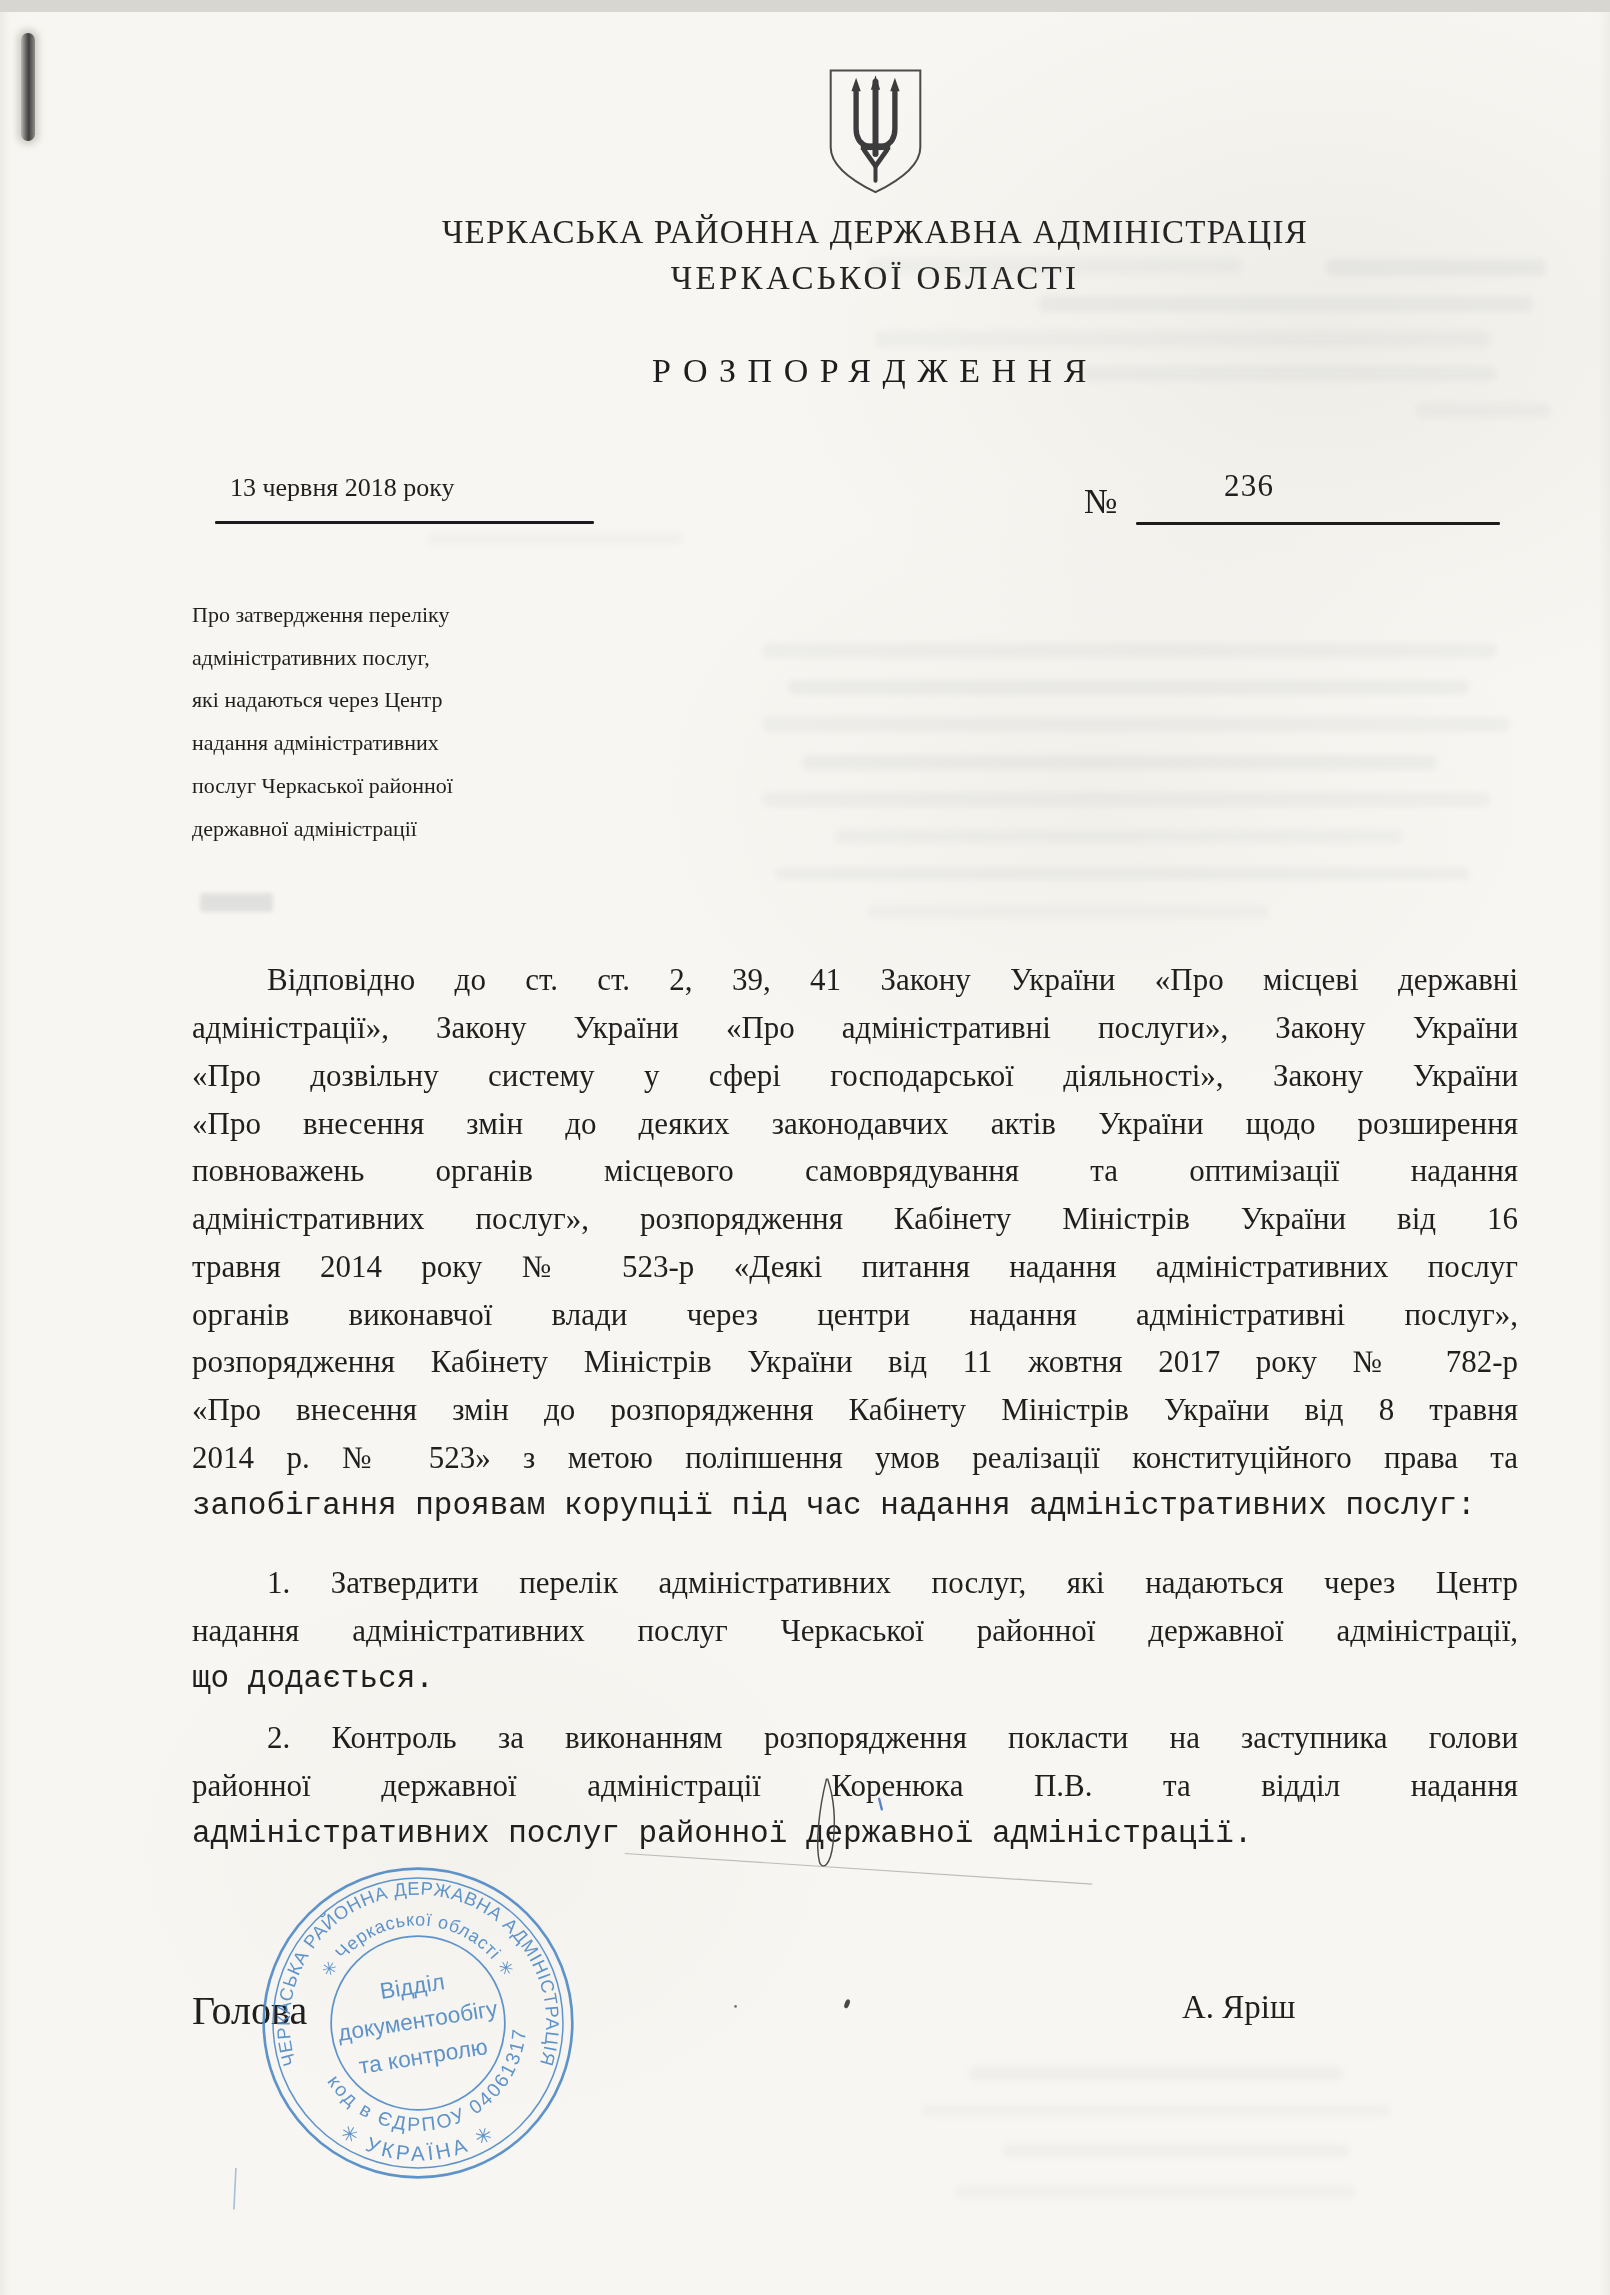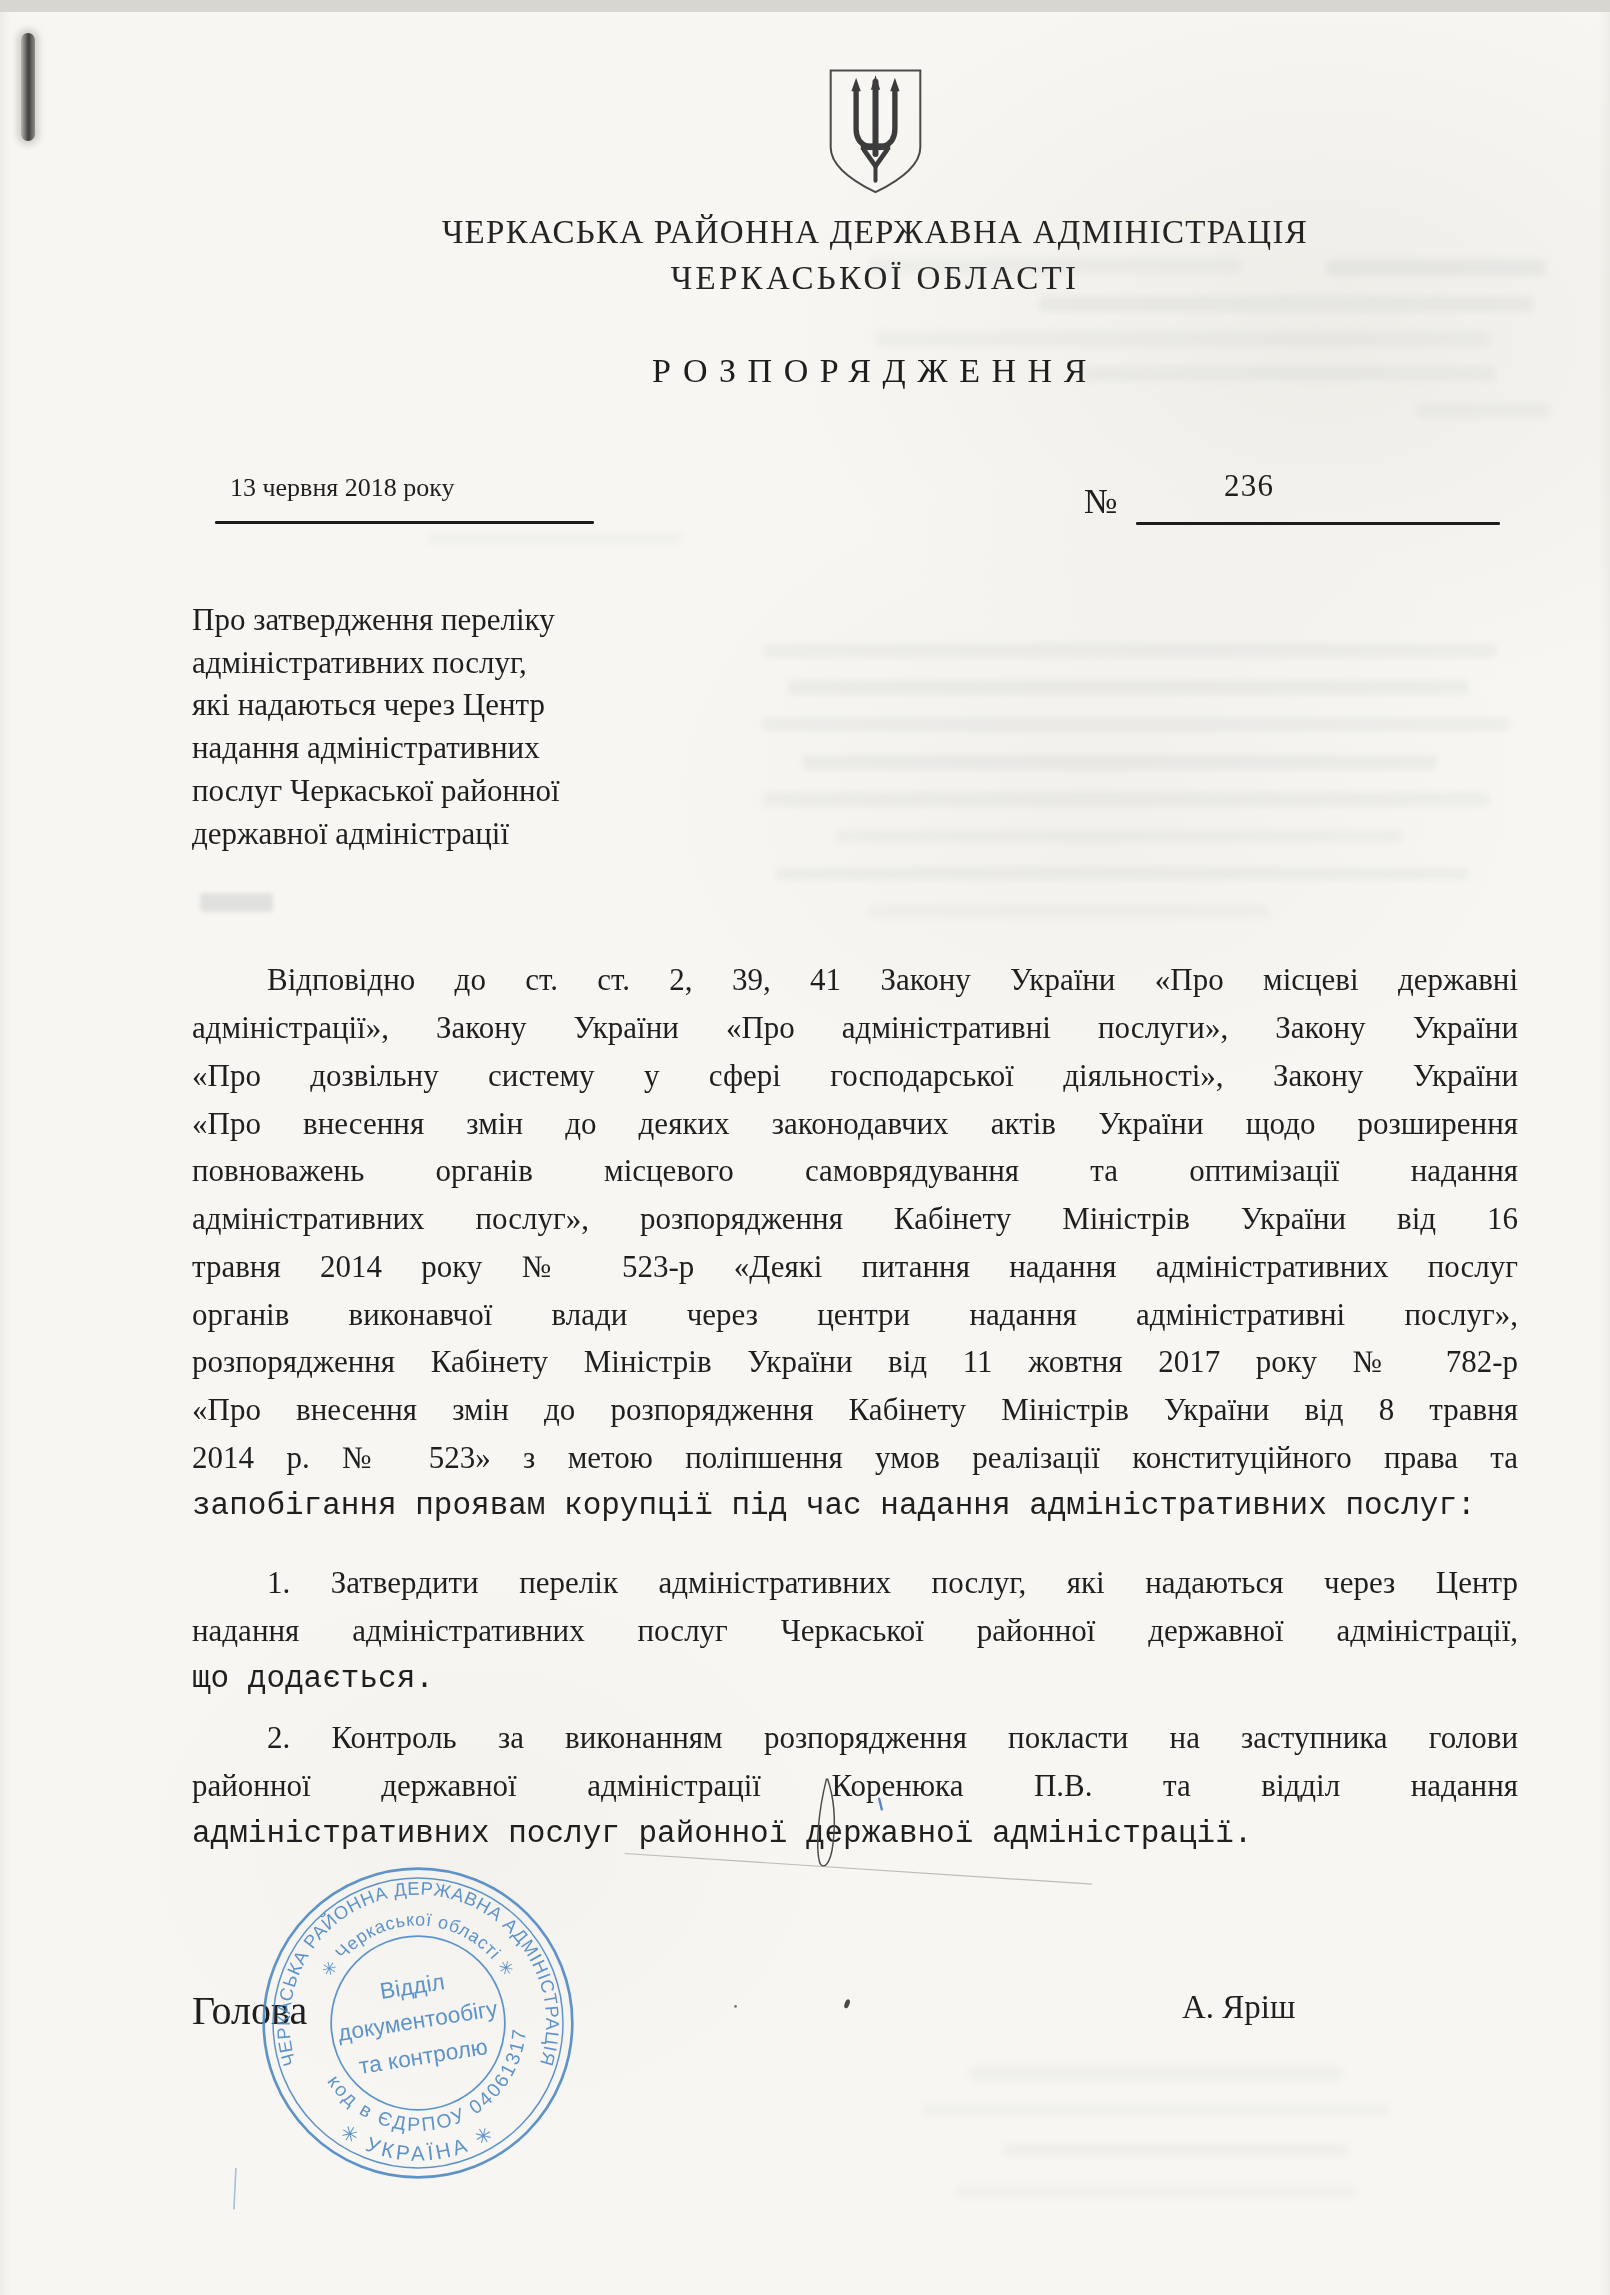--- a/index.html
+++ b/index.html
@@ -28,21 +28,21 @@
   .center-band{position:absolute;left:207px;width:1336px;text-align:center;white-space:nowrap;}
   .org1{top:202px;font-size:33px;letter-spacing:1.3px;color:#242424;}
   .org2{top:248px;font-size:33px;letter-spacing:3.3px;color:#242424;}
   .doctype{top:340px;font-size:34px;letter-spacing:.34em;color:#1e1e1e;font-weight:500;}
   .date{position:absolute;left:230px;top:461px;font-size:26px;}
   .rule{position:absolute;height:2.7px;background:#1c1c1c;border-radius:1.3px;}
   .date-rule{left:215px;top:509px;width:379px;}
   .num-label{position:absolute;left:1084px;top:470px;font-size:35px;}
   .num-value{position:absolute;left:1224px;top:456px;font-size:31px;letter-spacing:1.3px;}
   .num-rule{left:1136px;top:510px;width:364px;}
-  .sl{position:absolute;left:192px;width:615px;font-size:31px;white-space:nowrap;}
+  .sl{position:absolute;left:192px;width:615px;font-size:22px;white-space:nowrap;}
   .ln{
     position:absolute;left:192px;width:1326px;
     font-size:31px;
     text-align:justify;text-align-last:justify;
     white-space:normal;
   }
   .ln.endln{text-align-last:left;font-family:Liberation Mono, monospace;}
   .ln.indent{padding-left:75px;width:1251px;}
   .sig-title{position:absolute;left:192px;top:1975px;font-size:40px;}
   .sig-name{position:absolute;left:1182px;top:1977px;font-size:33px;}

